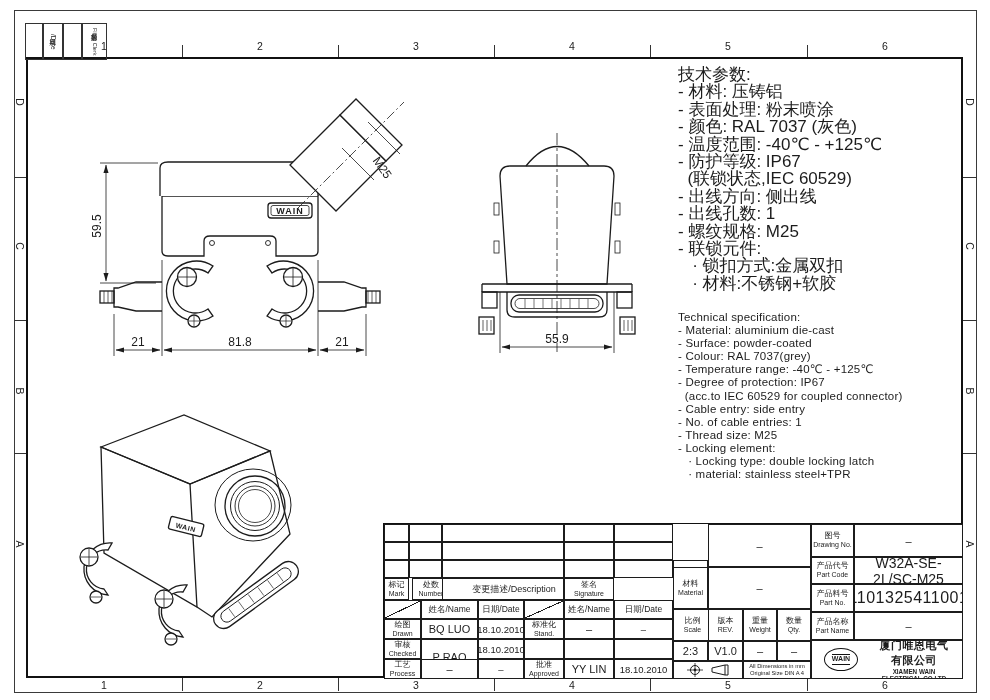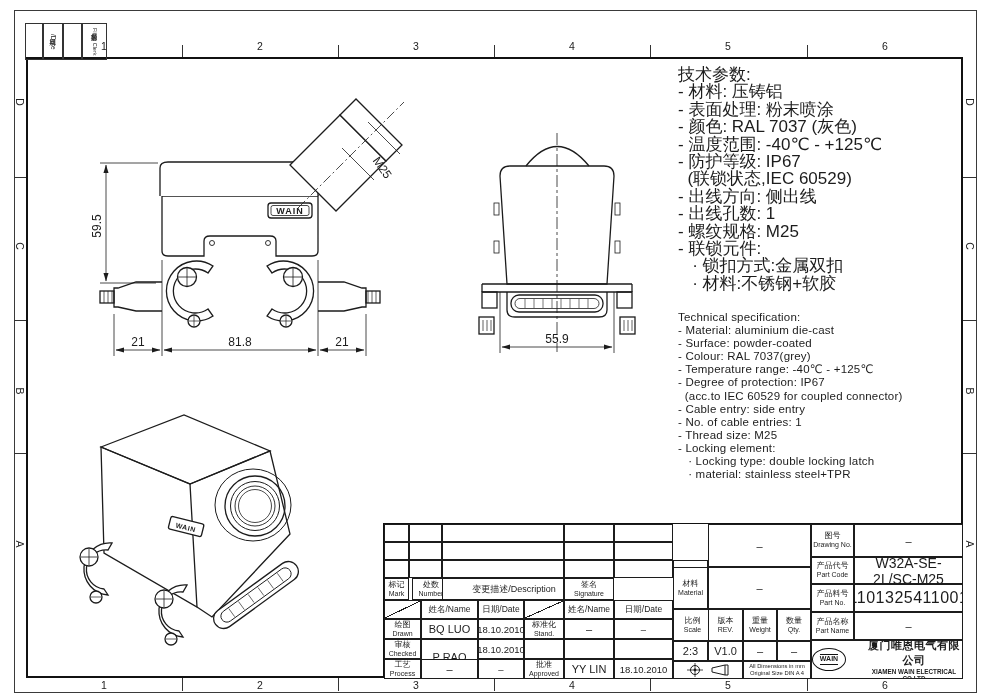--- a/index.html
+++ b/index.html
@@ -20,21 +20,21 @@
   .tb-c{position:absolute;box-sizing:border-box;border:1px solid #1c1c1c;display:flex;
         align-items:center;justify-content:center;text-align:center;overflow:hidden;background:#fff;}
   .lbl2{flex-direction:column;font-size:8px;line-height:1.12;}
   .lbl2 .en{font-size:7px;}
   .v10{font-size:9.5px;}
   .v11{font-size:11px;}
   .diag{background:linear-gradient(to bottom right,transparent calc(50% - .5px),#1c1c1c calc(50% - .5px),#1c1c1c calc(50% + .5px),transparent calc(50% + .5px));}
   .note{flex-direction:column;font-size:5.8px;line-height:1.25;}
   .partno{font-size:16px;letter-spacing:.5px;}
   .pcode{font-size:14px;letter-spacing:0;}
-  .company{justify-content:flex-end;gap:20px;padding:0;}
+  .company{justify-content:flex-end;gap:20px;padding:12px;}
   .wainoval{flex:0 0 auto;width:32px;height:21px;border:1.4px solid #111;border-radius:50%;
             display:flex;align-items:center;justify-content:center;}
   .wainoval span{font-size:7px;font-weight:bold;border-top:1px solid #111;border-bottom:1px solid #111;line-height:1.2;}
   .comptext{display:flex;flex-direction:column;align-items:center;flex:1;}
   .compcn{font-size:11px;font-weight:bold;letter-spacing:.5px;}
   .compen{font-size:6.3px;font-weight:bold;}
   svg text{font-family:"Liberation Sans","DejaVu Sans",sans-serif;fill:#1c1c1c;stroke:none;}
 </style>
 </head>
 <body>

